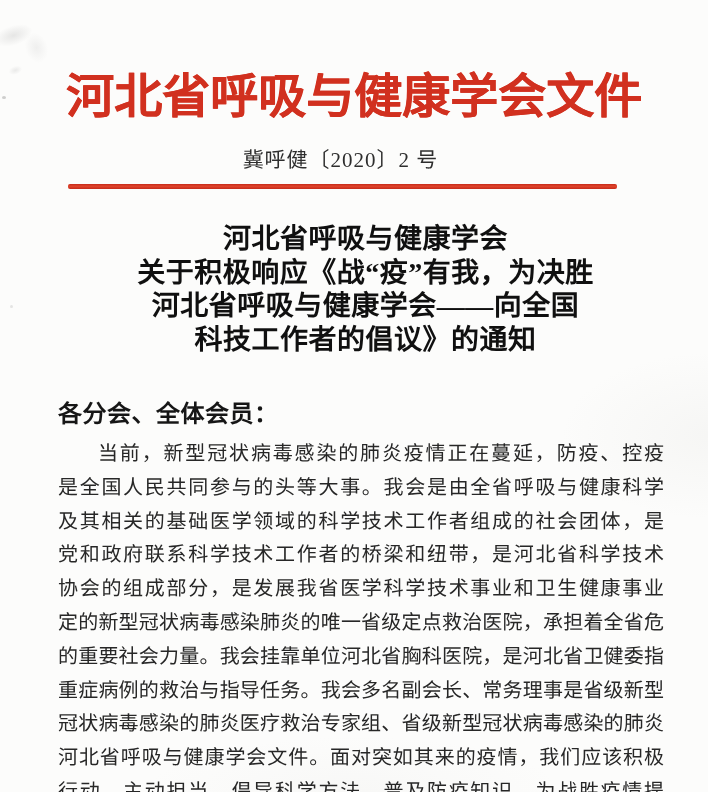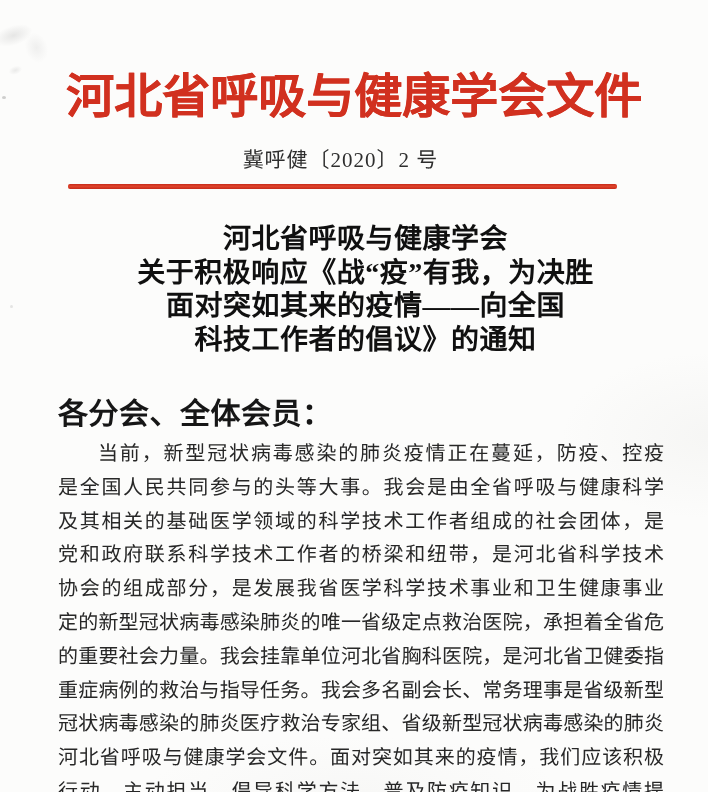--- a/index.html
+++ b/index.html
@@ -94,21 +94,21 @@
     font-weight: bold;
     color: #101010;
     letter-spacing: 0.5px;
     padding-left: 45px;
   }
   .doc-title-line { white-space: nowrap; }
   .salutation {
     position: absolute;
     top: 401px;
     left: 58px;
-    font-size: 30px;
+    font-size: 24px;
     line-height: 26px;
     font-weight: bold;
     color: #161616;
     letter-spacing: 0.5px;
     white-space: nowrap;
   }
   .body-text {
     position: absolute;
     top: 437px;
     left: 58px;
@@ -137,21 +137,21 @@
 
   <h1 class="org-header">河北省呼吸与健康学会文件</h1>
 
   <div class="doc-number">冀呼健〔2020〕2 号</div>
 
   <div class="red-rule"></div>
 
   <div class="doc-title">
       <div class="doc-title-line">河北省呼吸与健康学会</div>
       <div class="doc-title-line">关于积极响应《战“疫”有我，为决胜</div>
-      <div class="doc-title-line">面对突如其来的疫情——向全国</div>
+      <div class="doc-title-line">河北省呼吸与健康学会——向全国</div>
       <div class="doc-title-line">科技工作者的倡议》的通知</div>
     </div>
 
   <div class="salutation">各分会、全体会员：</div>
 
   <div class="body-text">
       <div class="body-line">当前，新型冠状病毒感染的肺炎疫情正在蔓延，防疫、控疫</div>
       <div class="body-line">是全国人民共同参与的头等大事。我会是由全省呼吸与健康科学</div>
       <div class="body-line">及其相关的基础医学领域的科学技术工作者组成的社会团体，是</div>
       <div class="body-line">党和政府联系科学技术工作者的桥梁和纽带，是河北省科学技术</div>

